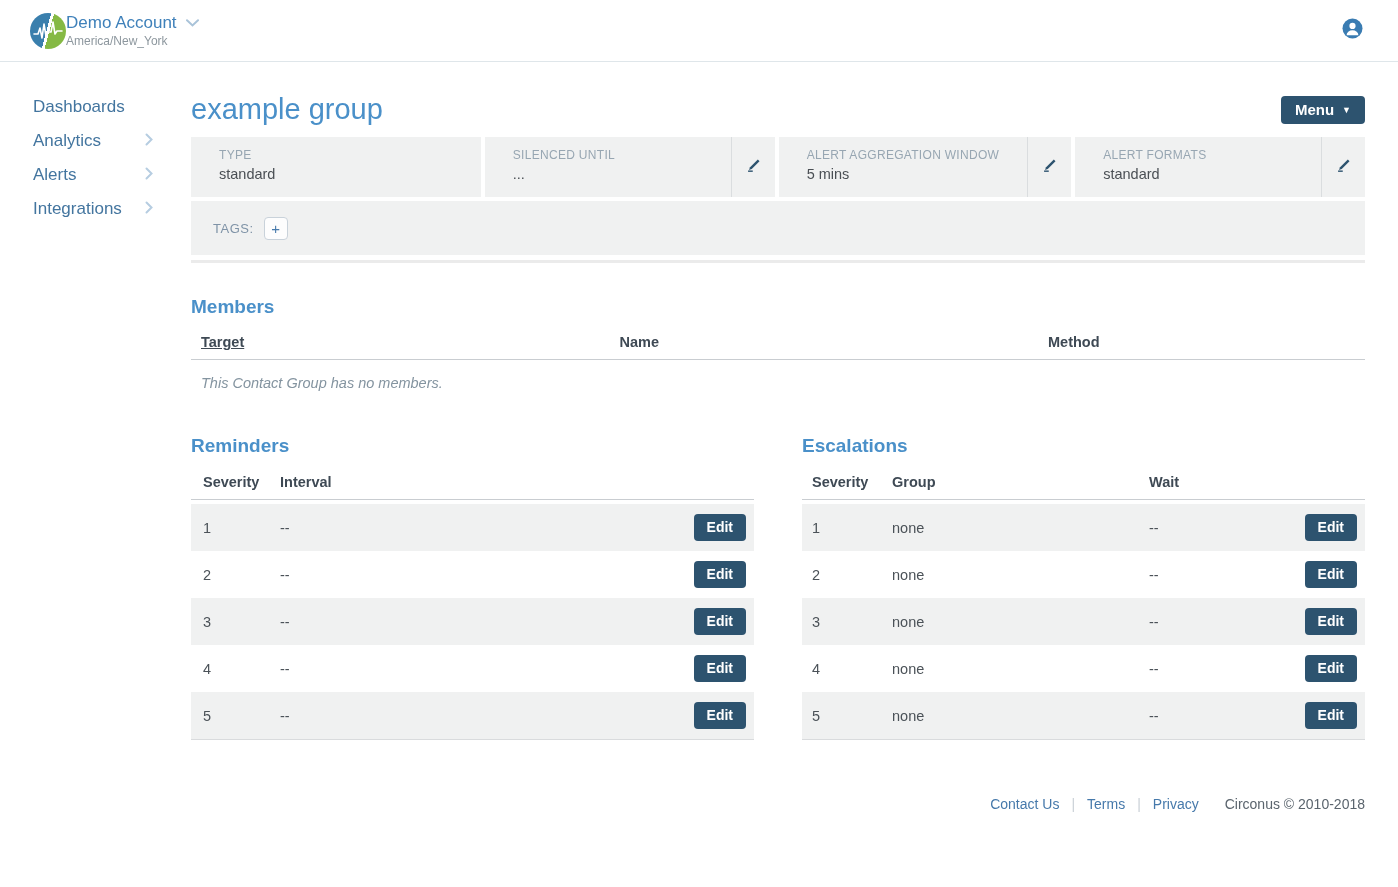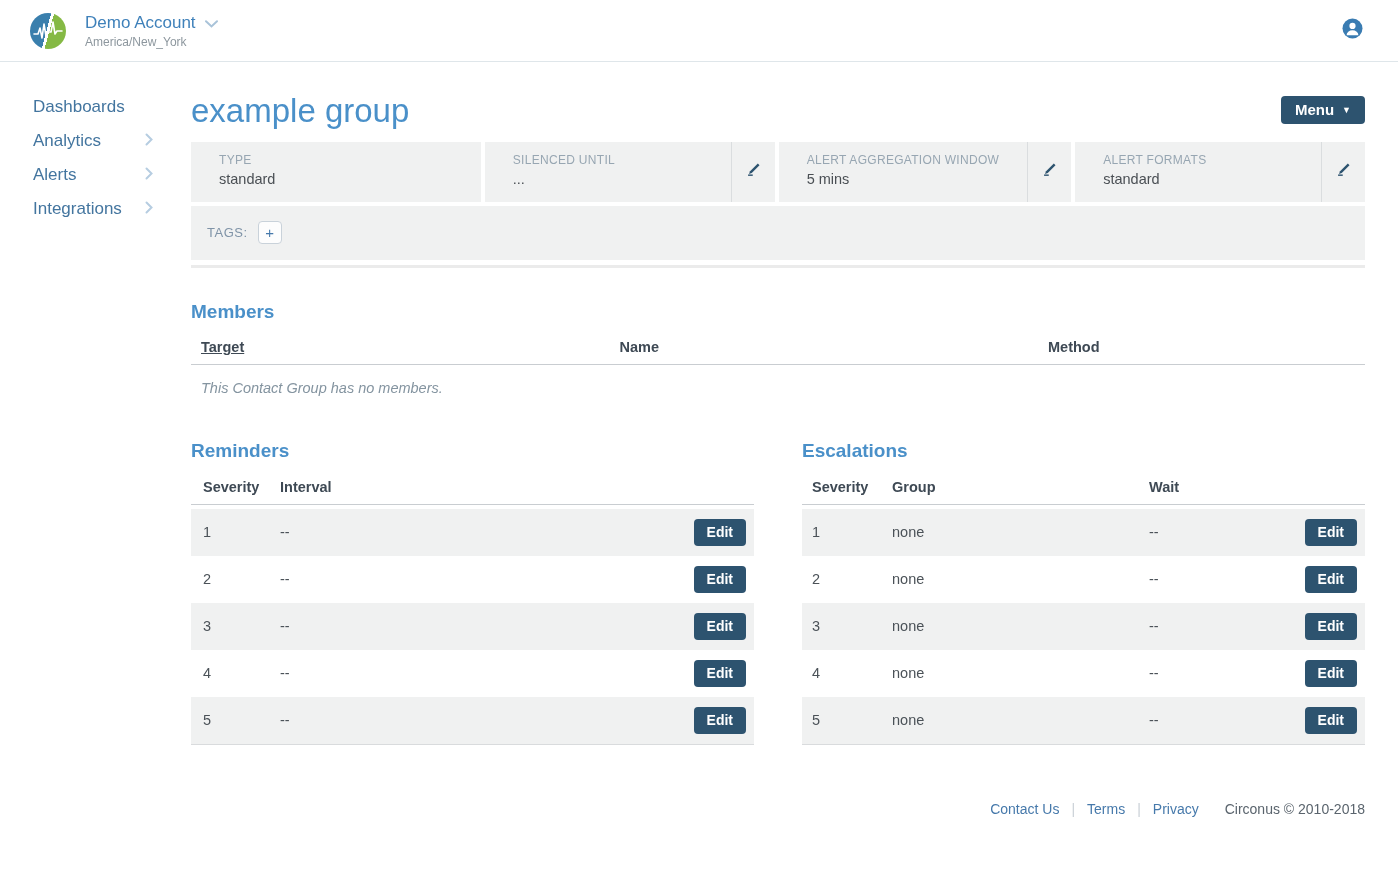--- a/index.html
+++ b/index.html
@@ -8,21 +8,21 @@
     width:1398px; height:887px; overflow:hidden;
     background:#ffffff; color:#4a4f54;
     font-family:"Liberation Sans", sans-serif;
   }
   
   .topbar {
     height:62px; border-bottom:1px solid #dfe6ea;
     display:flex; align-items:center; justify-content:space-between;
     padding:0 35px 0 30px;
   }
-  .brand { display:flex; align-items:flex-end; gap:19px; cursor:pointer; }
+  .brand { display:flex; align-items:flex-start; cursor:pointer; }
   .logo {
     width:36px; height:36px; border-radius:50%; position:relative; flex-shrink:0;
     background:linear-gradient(105deg,#3a7fad 0 46.5%,#ffffff 46.5% 53%,#85b944 53% 100%);
   }
   .logo svg { position:absolute; left:0; top:0; }
   .account-name-row { display:flex; align-items:center; gap:9px; }
   .account-name { font-size:17px; color:#3f81ba; line-height:1.15; }
   .account-tz { font-size:12px; color:#8d979e; margin-top:2px; }
   .user-btn { cursor:pointer; display:flex; align-items:center; }
 
@@ -31,37 +31,37 @@
   .sidebar { width:191px; flex-shrink:0; padding:28px 0 0 33px; }
   .nav-item {
     width:120px; height:34px; display:flex; align-items:center;
     justify-content:space-between; color:#43759f; font-size:17px; cursor:pointer;
   }
   .main { flex:1; min-width:0; margin-right:33px; padding-top:28px; }
 
   
   .breadcrumb { font-size:11.5px; color:#9aa2aa; letter-spacing:.6px; cursor:pointer; }
   .title-row { display:flex; justify-content:space-between; align-items:flex-start; margin-top:3px; }
-  .page-title { font-size:33px; font-weight:400; color:#4a90c9; line-height:1.12; }
+  .page-title { font-size:29px; font-weight:400; color:#4a90c9; line-height:1.12; }
   .menu-btn {
     margin-top:3px; background:#2d536f; color:#fff; border:none; border-radius:4px;
     font-family:inherit; font-size:15px; font-weight:700; padding:5px 14px 6px;
     display:flex; align-items:center; gap:8px; cursor:pointer;
   }
   .menu-caret { font-size:9px; line-height:1; position:relative; top:1px; }
 
   
   .cards { display:flex; gap:4px; margin-top:12px; }
   .card { flex:1; background:#f0f1f1; height:60px; display:flex; }
   .card-body { flex:1; padding:11px 28px; min-width:0; overflow:hidden; }
   .card-label { font-size:12px; color:#97a6b2; letter-spacing:.3px; white-space:nowrap; }
   .card-value { font-size:14.5px; color:#4a4f54; margin-top:4px; }
   .card-edit { width:44px; border-left:1px solid #dadddf; display:flex; align-items:center; justify-content:center; cursor:pointer; flex-shrink:0; }
 
-  .tags-row { margin-top:4px; background:#f0f1f1; height:54px; display:flex; align-items:center; gap:10px; padding-left:16px; }
+  .tags-row { margin-top:4px; background:#f0f1f1; height:54px; display:flex; align-items:center; gap:10px; padding-left:22px; }
   .tags-label { font-size:13px; color:#7f93a7; letter-spacing:.5px; }
   .add-tag {
     width:24px; height:23px; background:#fdfdfd; border:1px solid #c9d2da; border-radius:4px;
     color:#4679ab; font-size:15px; line-height:1; display:flex; align-items:center; justify-content:center;
     cursor:pointer; font-family:inherit; padding:0;
   }
   .hr-bar { margin-top:5px; height:3px; background:#ebebeb; }
 
   
   .section-heading { font-size:19px; font-weight:700; color:#4a90c9; }

